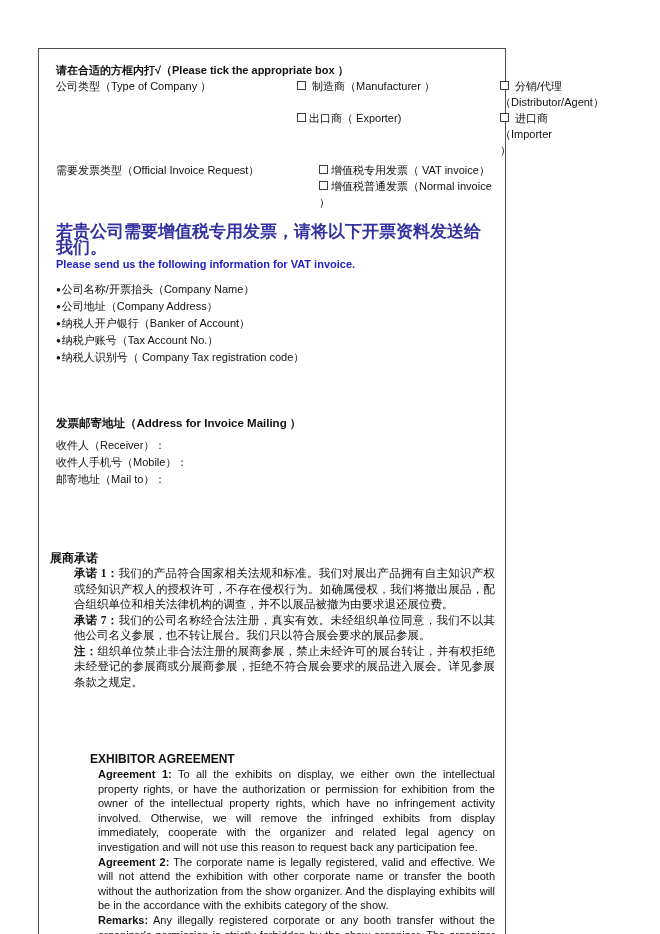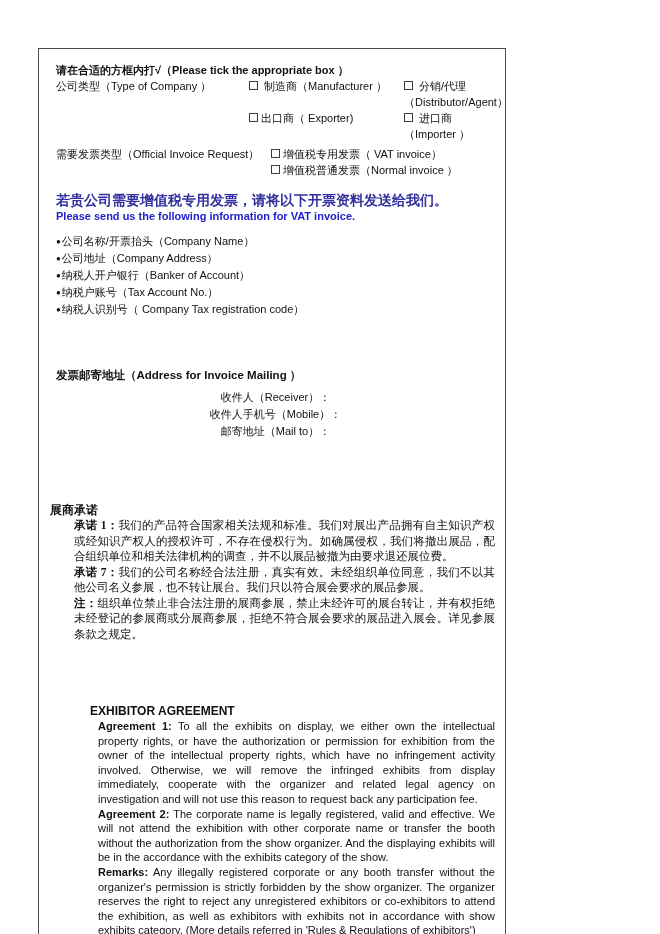--- a/index.html
+++ b/index.html
@@ -17,58 +17,58 @@
     width: 468px;
     margin: 48px 0 0 38px;
     border: 1.5px solid #4d4d4d;
     min-height: 838px;
     padding: 13px 10px 10px 11px;
     background: #ffffff;
   }
   
   .top-section { margin-left: 6px; font-size: 11px; line-height: 16px; }
   .section-heading-bold { font-weight: bold; }
-  .grid-row { display: flex; align-items: baseline; }
+  .grid-row { display: flex; align-items: baseline; gap: 48px; }
   .col-label { width: 193px; flex: 0 0 auto; }
   .col-label-invoice { width: 215px; flex: 0 0 auto; }
   .col-opt1 { width: 155px; flex: 0 0 auto; }
   .col-opt2 { flex: 1 1 auto; }
   .invoice-block { margin-top: 4px; }
   .checkbox {
     display: inline-block;
     width: 7px; height: 7px;
     border: 1px solid #3c3c3c;
     margin-right: 3px;
     vertical-align: 0px;
     background: #ffffff;
   }
   
   .vat-notice { margin: 14px 0 0 6px; }
   .vat-notice-zh {
     color: #31319f;
     font-weight: bold;
-    font-size: 14px;
+    font-size: 17px;
     line-height: 16px;
   }
   .vat-notice-en {
     color: #2222cc;
     font-weight: bold;
     font-size: 11px;
     line-height: 16px;
   }
   
   .vat-fields { margin: 9px 0 0 6px; font-size: 11px; }
   .vat-field-line { line-height: 17px; }
   .bullet { font-size: 8px; vertical-align: 1px; margin-right: 1px; }
   
   .mailing-heading {
     margin: 48px 0 0 6px;
     font-size: 11.5px; font-weight: bold; line-height: 18px;
   }
-  .mailing-lines { margin: 5px 0 0 6px; font-size: 11px; text-align: center; }
+  .mailing-lines { margin: 5px 0 0 6px; font-size: 11px; }
   .mailing-line { line-height: 17px; }
   
   .commitment {
     margin-top: 62px;
     font-family: "Liberation Serif", "DejaVu Serif", serif;
     font-size: 11.5px;
   }
   .commitment-heading { font-weight: bold; font-size: 12px; line-height: 16px; }
   .commitment-para {
     margin-left: 24px;

